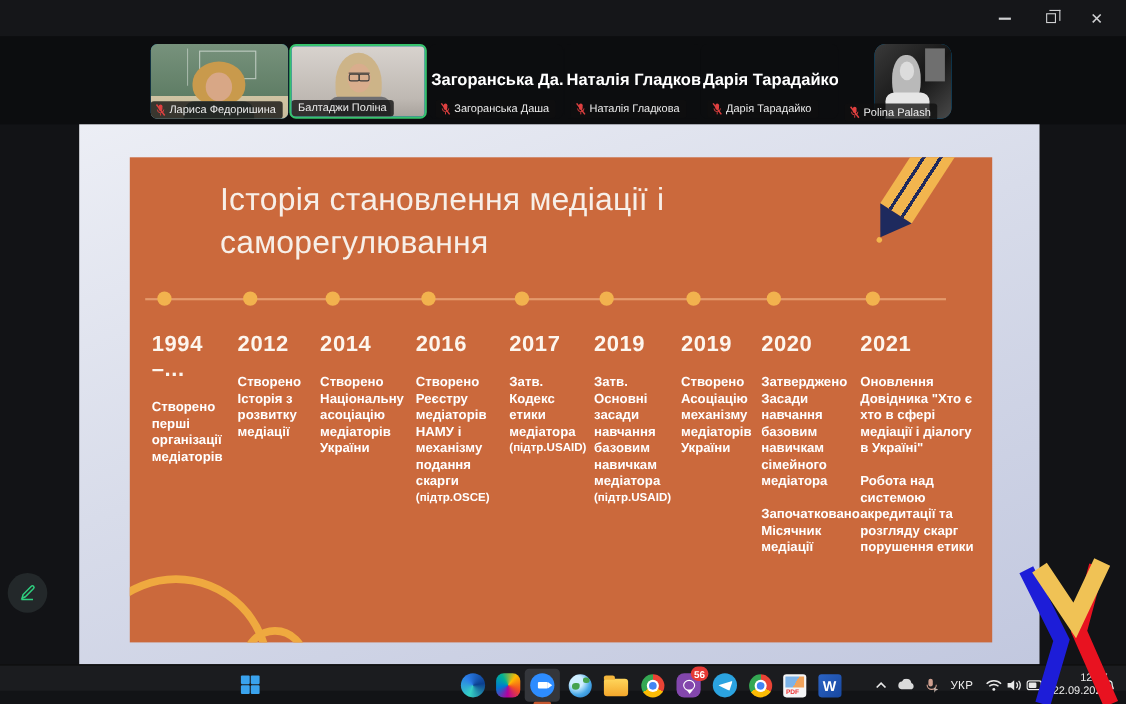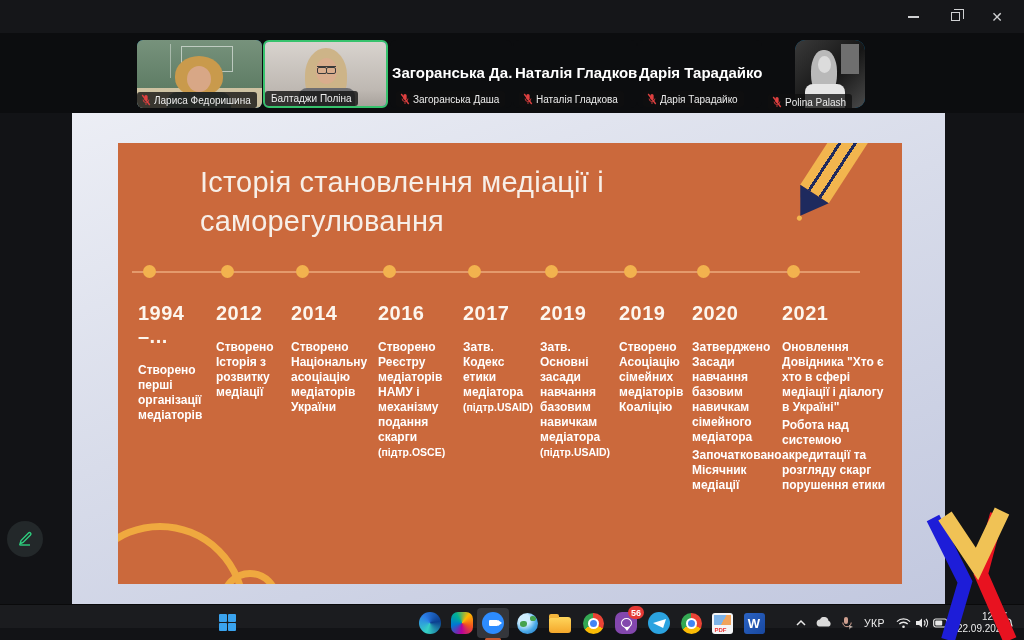--- a/index.html
+++ b/index.html
@@ -53,21 +53,21 @@
   #slide { position:absolute; left:46px; top:30px; width:784px; height:441px; background:#cb693c; overflow:hidden; }
   .slide-title { position:absolute; left:38px; top:20px; width:600px; color:#f7efe8;
     font-size:29px; line-height:39px; font-weight:400; letter-spacing:.2px;margin-left:44px; }
   .tl-line { position:absolute; left:14px; top:128px; width:728px; height:2px; background:#e49a6c; }
   .tl-grid { position:absolute; left:20px; top:122px; right:4px; display:grid;
     grid-template-columns:78px 75px 87px 85px 77px 79px 73px 90px auto; }
   .tl-dot { width:13px; height:13px; border-radius:50%; background:#f2b24e; margin-left:5px; }
   .tl-year { margin-top:24px; color:#fdf6ee; font-weight:700; font-size:20px; letter-spacing:.5px; }
   .tl-text { margin-top:15px; color:#fff; font-weight:700; font-size:12px; line-height:15px; padding-right:7px; }
   .tl-note { color:#fff; font-weight:700; font-size:10.5px; line-height:14px; }
-  .tl-text2 { margin-top:3px; color:#fff; font-weight:700; font-size:12px; line-height:15px; padding-right:6px; }
+  .tl-text2 { margin-top:15px; color:#fff; font-weight:700; font-size:12px; line-height:15px; padding-right:6px; }
   .ring { position:absolute; border:7px solid #efa93f; border-radius:50%; }
   .ring.big { left:-45px; top:380px; width:174px; height:174px; }
   .ring.small { left:102px; top:427px; width:60px; height:60px; }
   .pencil-wrap { position:absolute; left:705px; top:-22px; width:44px; height:130px; transform:rotate(33deg); transform-origin:50% 20%; }
   .pencil-body { width:34px; height:82px; margin:0 auto;
     background:linear-gradient(90deg,#f2b54e 0 9px,#1e2a5e 9px 12px,#f2b54e 12px 22px,#1e2a5e 22px 25px,#f2b54e 25px 34px); }
   .pencil-tip { width:0; height:0; margin:0 auto; border-left:17px solid transparent; border-right:17px solid transparent; border-top:26px solid #1e2a5e; }
   .pencil-lead { width:5px; height:5px; margin:0 auto; border-radius:50%; background:#f2b54e; }
 
   
@@ -256,21 +256,21 @@
           </div>
           <div>
             <div class="tl-dot"></div>
             <div class="tl-year">2019</div>
             <div class="tl-text">Затв. Основні засади навчання базовим навичкам медіатора</div>
             <div class="tl-note">(підтр.USAID)</div>
           </div>
           <div>
             <div class="tl-dot"></div>
             <div class="tl-year">2019</div>
-            <div class="tl-text">Створено Асоціацію сімейних медіаторів Коаліцію</div>
+            <div class="tl-text">Створено Асоціацію механізму медіаторів України</div>
           </div>
           <div>
             <div class="tl-dot"></div>
             <div class="tl-year">2020</div>
             <div class="tl-text">Затверджено Засади навчання базовим навичкам сімейного медіатора</div>
             <div class="tl-text2">Започатковано Місячник медіації</div>
           </div>
           <div>
             <div class="tl-dot"></div>
             <div class="tl-year">2021</div>

